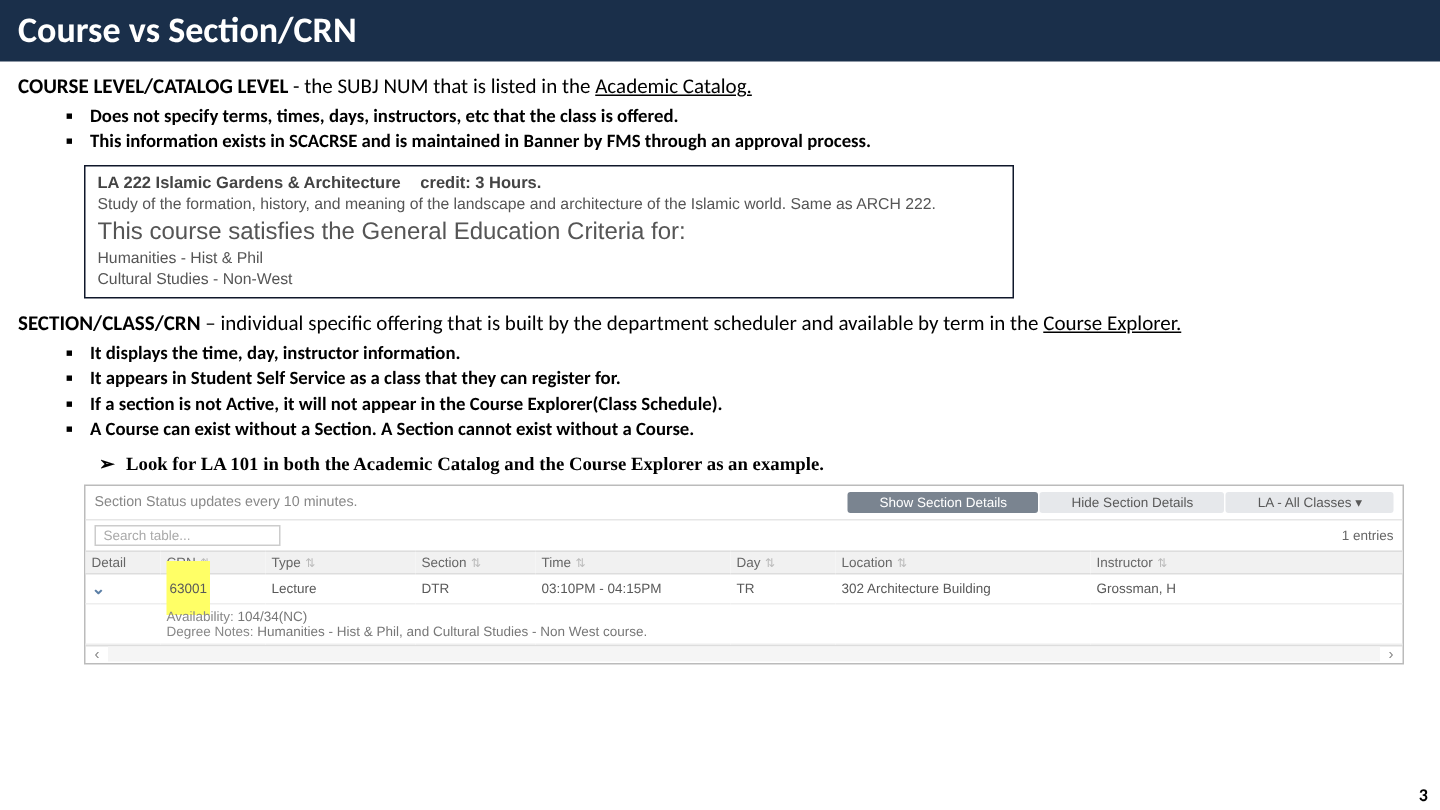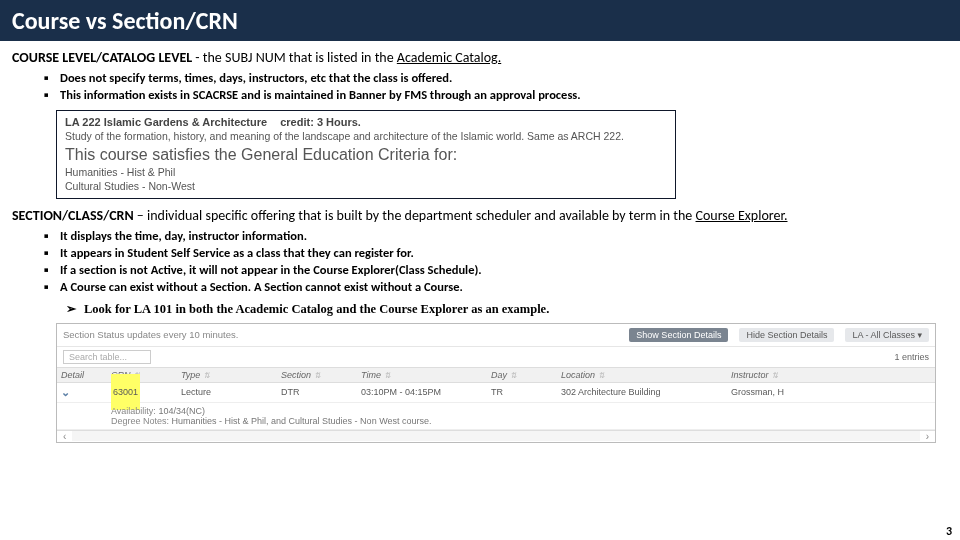--- a/index.html
+++ b/index.html
@@ -17,27 +17,27 @@
   ul.arrow li::before { content: "➢"; position: absolute; left: -18px; }
   .catalog-img { border: 1px solid #0f172a; margin: 4px 0 8px 44px; padding: 5px 8px 6px 8px; width: 620px; font-family: Arial, sans-serif; }
   .catalog-img .line1 { font-size: 11px; color: #444; font-weight: bold; }
   .catalog-img .line1 .cr { margin-left: 10px; }
   .catalog-img .desc { font-size: 10.5px; color: #555; margin-top: 1px; line-height: 1.35; }
   .catalog-img .sub { font-size: 16px; color: #555; margin-top: 3px; }
   .catalog-img .tag { font-size: 10.5px; color: #555; margin-top: 2px; }
   .explorer-img { border: 1px solid #bbb; margin: 4px 0 0 44px; width: 880px; font-family: Arial, sans-serif; background: #fff; font-size: 10px; color: #555; }
   .exp-top { display: flex; align-items: center; padding: 4px 6px; border-bottom: 1px solid #e6e6e6; }
   .exp-top .status { flex: 1; color: #888; font-size: 9.5px; }
-  .exp-btn { background: #7a8490; color: #fff; padding: 2px 7px; font-size: 9px; margin-left: 11px; border-radius: 2px; }
+  .exp-btn { background: #7a8490; color: #fff; padding: 2px 21px; font-size: 9px; margin-left: 1px; border-radius: 2px; }
   .exp-btn.light { background: #e6e8eb; color: #595959; }
   .exp-row2 { display: flex; align-items: center; padding: 3px 6px; }
-  .search-box { border: 1px solid #ccc; padding: 1px 5px; font-size: 9px; color: #aaa; width: 88px; }
+  .search-box { border: 1px solid #ccc; padding: 1px 5px; font-size: 9px; color: #aaa; width: 124px; }
   .entries { margin-left: auto; font-size: 9px; color: #666; }
   .exp-table { width: 100%; border-collapse: collapse; }
-  .exp-table th { background: #f1f1f1; border-top: 1px solid #ddd; border-bottom: 1px solid #ddd; font-size: 9px; color: #666; font-weight: normal; text-align: left; padding: 2px 4px; font-style: italic; }
+  .exp-table th { background: #f1f1f1; border-top: 1px solid #ddd; border-bottom: 1px solid #ddd; font-size: 9px; color: #666; font-weight: normal; text-align: left; padding: 2px 4px; }
   .sort { color: #bbb; margin-left: 3px; font-size: 8px; }
   .exp-table td { font-size: 9px; padding: 3px 4px; color: #595959; border-bottom: 1px solid #eee; }
   .crn-hl { background: #ffff66; padding: 13px 2px; text-align: center; }
   .chev { color: #5b7fa6; font-weight: bold; font-size: 11px; }
   .avail-row td { color: #777; }
   .avail-lbl { color: #888; }
   .exp-scroll { display: flex; border-top: 1px solid #ddd; }
   .exp-scroll .sbtn { color: #888; padding: 0 6px; font-size: 10px; }
   .exp-scroll .track { flex: 1; background: #f5f5f5; height: 10px; }
   .page-num { position: absolute; bottom: 2px; right: 8px; font-size: 12px; font-weight: bold; }

